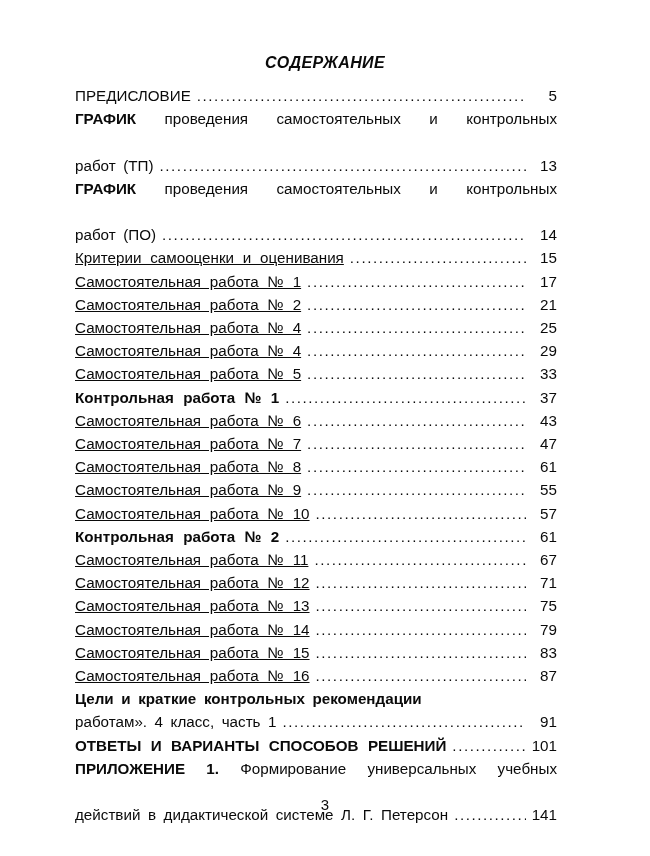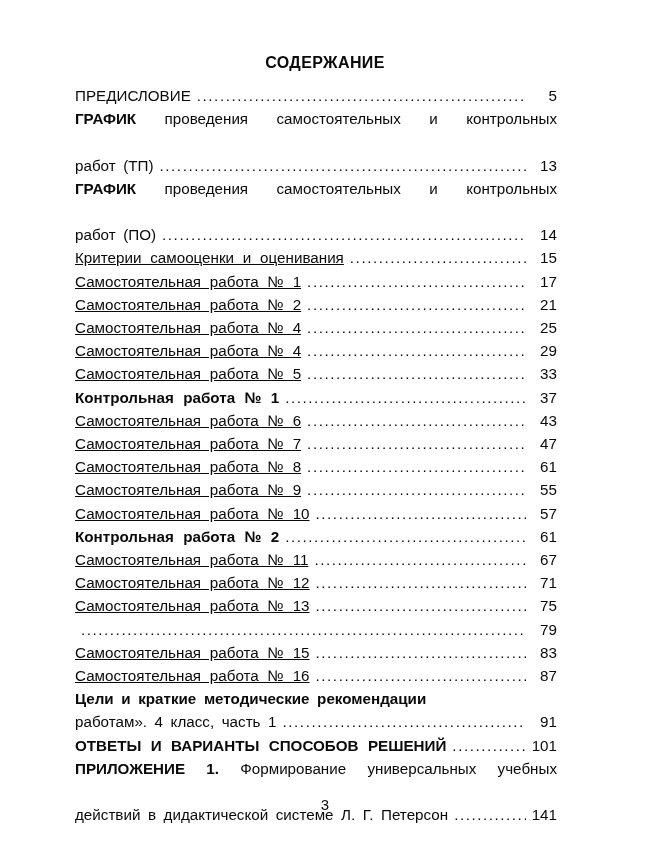--- a/index.html
+++ b/index.html
@@ -27,20 +27,21 @@
 
   .toc-title {
     position: absolute;
     left: 0;
     top: 54px;
     width: 650px;
     text-align: center;
     font-size: 16px;
     font-weight: bold;
     letter-spacing: 0.4px;
+    font-style: italic;
   }
 
   .toc-body {
     position: absolute;
     left: 75px;
     top: 84px;
     width: 482px;
   }
 
   
@@ -262,40 +263,41 @@
       </div>
       <div class="entry wide">
         <div class="line-final">
           <span class="head txt">Самостоятельная работа № 13</span>
           <span class="leader">........................................................................................................................</span>
           <span class="pageno">75</span>
         </div>
       </div>
       <div class="entry wide">
         <div class="line-final">
+          <span class="head txt">Самостоятельная работа № 14</span>
           <span class="leader">........................................................................................................................</span>
           <span class="pageno">79</span>
         </div>
       </div>
       <div class="entry wide">
         <div class="line-final">
           <span class="head txt">Самостоятельная работа № 15</span>
           <span class="leader">........................................................................................................................</span>
           <span class="pageno">83</span>
         </div>
       </div>
       <div class="entry wide">
         <div class="line-final">
           <span class="head txt">Самостоятельная работа № 16</span>
           <span class="leader">........................................................................................................................</span>
           <span class="pageno">87</span>
         </div>
       </div>
       <div class="entry">
-        <div class="line-plain txt"><span class="b">Цели и краткие методические рекомендации</span></div>
+        <div class="line-plain txt"><span class="b">Цели и краткие контрольных рекомендации</span></div>
         <div class="line-final">
           <span class="head txt">работам». 4 класс, часть 1</span>
           <span class="leader">........................................................................................................................</span>
           <span class="pageno">91</span>
         </div>
       </div>
       <div class="entry caps">
         <div class="line-final">
           <span class="head txt b">ОТВЕТЫ И ВАРИАНТЫ СПОСОБОВ РЕШЕНИЙ</span>
           <span class="leader">........................................................................................................................</span>

